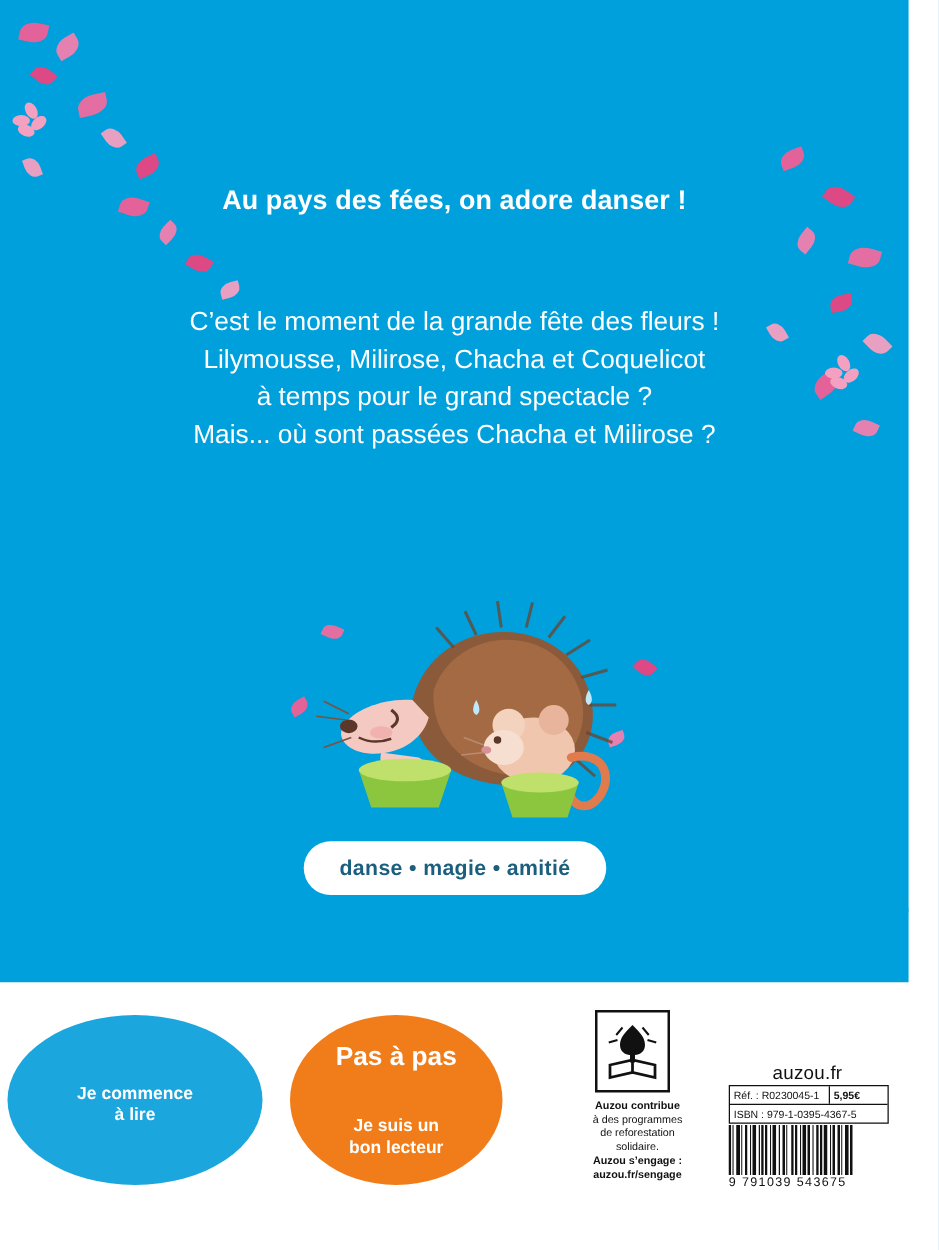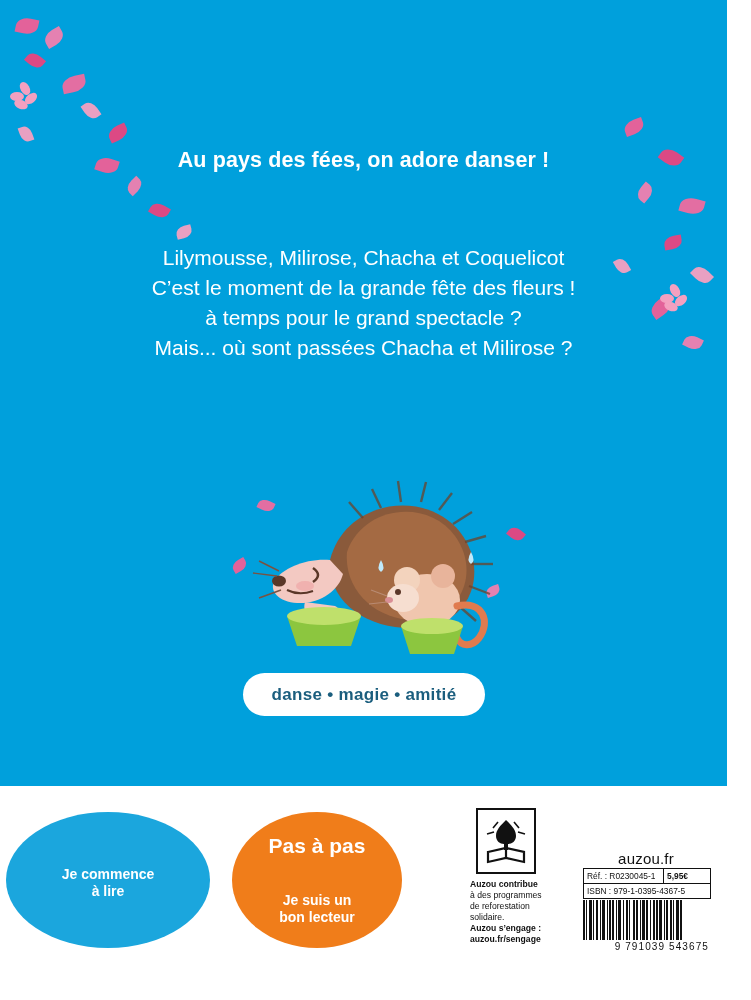--- a/index.html
+++ b/index.html
@@ -66,21 +66,21 @@
     color:#fff;text-align:center;
   }
   .badge .b-title{font-weight:bold;font-size:21px;line-height:24px;}
   .badge .b-sub{font-weight:bold;font-size:14px;line-height:17px;margin-top:6px;}
   .badge-blue{left:6px;top:812px;width:204px;height:136px;background:#1ba6dd;}
   .badge-orange{left:232px;top:812px;width:170px;height:136px;background:#f07d1a;gap:28px;}
 
   
   .refo{
     position:absolute;left:470px;top:808px;width:80px;
-    font-size:8.6px;line-height:11px;color:#111;font-weight:bold;
+    font-size:8.6px;line-height:11px;color:#111;font-weight:bold;text-align:center;
   }
   .refo .tree-box{
     width:56px;height:62px;border:2px solid #111;margin:0 0 5px 6px;
     display:flex;align-items:center;justify-content:center;
   }
   .refo p{margin:0;}
   .refo .light{font-weight:normal;}
 
   
   .brand{
@@ -96,21 +96,21 @@
   .infobox .c1{flex:1;padding:2px 3px;border-right:1px solid #111;}
   .infobox .c2{width:40px;padding:2px 3px;font-weight:bold;}
   .infobox .full{padding:2px 3px;}
 
   .barcode{
     position:absolute;left:583px;top:900px;width:126px;height:52px;
   }
   .barcode .bars{display:flex;align-items:flex-end;height:40px;}
   .barcode .bars i{display:block;background:#111;height:100%;}
   .barcode .num{
-    text-align:right;font-size:10px;letter-spacing:1.1px;color:#111;
+    text-align:left;font-size:10px;letter-spacing:1.1px;color:#111;
     font-family:"Liberation Sans",sans-serif;margin-top:1px;
   }
 
   .credit{
     position:absolute;right:2px;top:600px;
     transform:rotate(-90deg);transform-origin:100% 0;
     font-size:8.5px;color:#111;white-space:nowrap;
   }
 
   
@@ -159,22 +159,22 @@
   </div>
 
   <div class="petal" style="left:258px;top:500px;width:16px;height:11px;background:#ef6c9e;transform:rotate(25deg);"></div>
   <div class="petal" style="left:232px;top:560px;width:15px;height:11px;background:#ef5f96;transform:rotate(-30deg);"></div>
   <div class="petal" style="left:508px;top:528px;width:16px;height:12px;background:#e8447e;transform:rotate(40deg);"></div>
   <div class="petal" style="left:486px;top:586px;width:14px;height:10px;background:#f07fae;transform:rotate(-18deg);"></div>
 
   <div class="headline">Au pays des fées, on adore danser !</div>
 
   <div class="blurb">
+    <div>C’est le moment de la grande fête des fleurs !</div>
     <div>Lilymousse, Milirose, Chacha et Coquelicot</div>
-    <div>C’est le moment de la grande fête des fleurs !</div>
     <div>à temps pour le grand spectacle ?</div>
     <div>Mais... où sont passées Chacha et Milirose ?</div>
   </div>
 
   <div class="illus">
     <svg width="300" height="230" viewBox="0 0 300 230">
 
       <path d="M95 120 C110 60 190 48 225 92 C252 126 240 176 196 186 C150 196 92 172 95 120 Z" fill="#8a5a3b"></path>
       <path d="M112 112 C128 66 192 58 220 96 C242 126 232 168 194 178 C154 188 108 158 112 112 Z" fill="#a46a43"></path>
       <g stroke="#6d432a" stroke-width="2.4" fill="none" opacity=".75">

